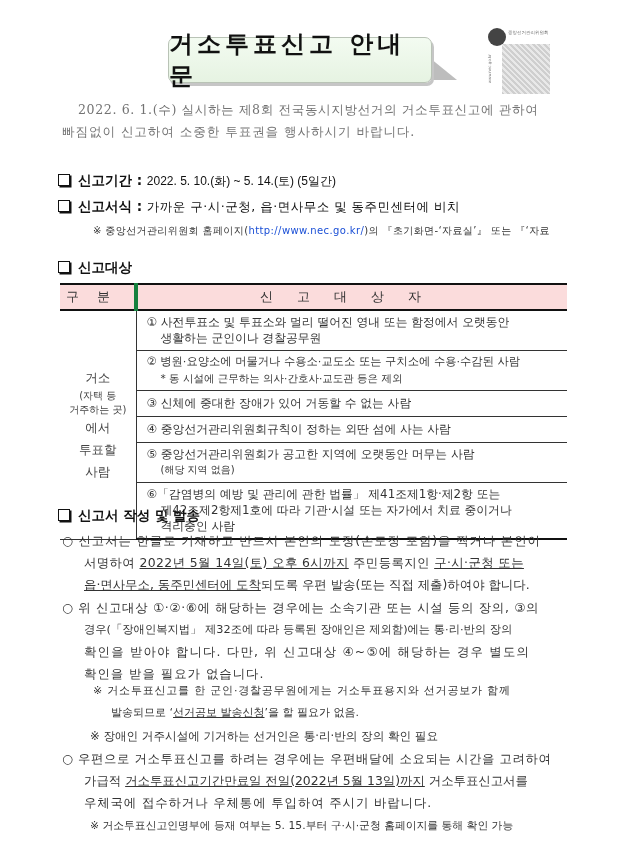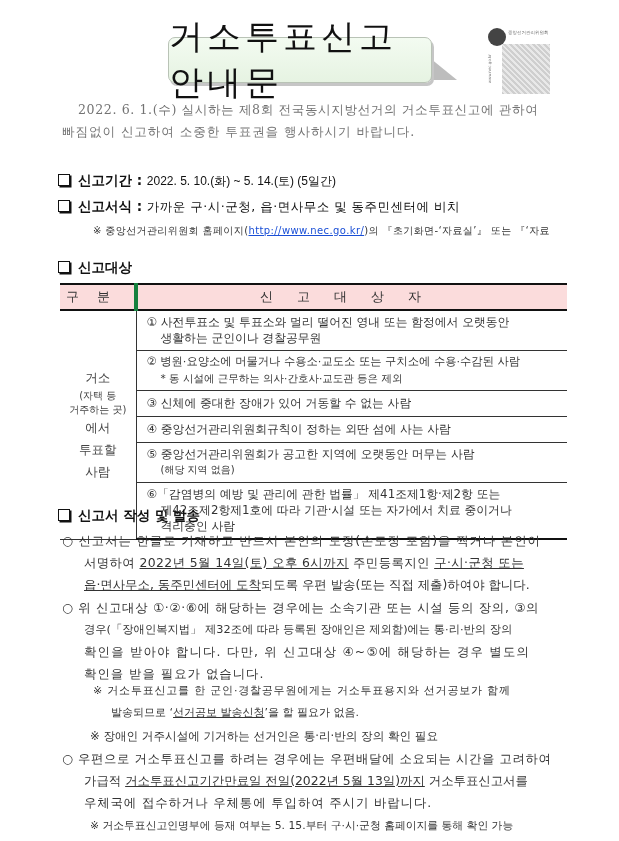--- a/index.html
+++ b/index.html
@@ -5,21 +5,21 @@
   html, body { margin:0; padding:0; background:#ffffff; }
   body { width:619px; height:841px; position:relative; overflow:hidden;
          font-family:"DejaVu Sans", sans-serif; color:#222; }
   .abs { position:absolute; }
 
   
   .title-wrap { left:168px; top:37px; width:262px; height:48px; }
   .title-box { position:absolute; left:0; top:0; width:262px; height:44px;
      background:linear-gradient(#f3fbf1,#e6f3e2); border:1px solid #b9c3b6; border-radius:7px;
      box-shadow:2px 3px 0 #c6c6c6; display:flex; align-items:center; justify-content:center;
-     font-weight:normal; font-size:34px; letter-spacing:4px; color:#111; }
+     font-weight:bold; font-size:24px; letter-spacing:4px; color:#111; }
   .title-tail { left:425px; top:54px; width:0; height:0;
      border-left:32px solid #bdbdbd; border-top:26px solid transparent; }
 
   
   .qr { left:486px; top:28px; width:66px; height:70px; }
   .qr-inner { position:absolute; left:16px; top:16px; width:48px; height:50px;
      background:repeating-linear-gradient(45deg,#cfcfcf 0 2px,#e9e9e9 2px 4px),#ddd; }
   .qr-badge { position:absolute; left:2px; top:0; width:18px; height:18px; border-radius:50%;
      background:#444; }
   .qr-top { position:absolute; left:22px; top:2px; font-size:4.5px; color:#777; white-space:nowrap; }
@@ -28,21 +28,21 @@
   .para { font-family:"DejaVu Serif", serif; font-size:12.6px; line-height:22px; color:#737373; }
   .intro { left:62px; top:99px; width:500px; text-align:justify; }
   .intro div { white-space:nowrap; }
 
   .sec { font-size:13.5px; font-weight:bold; color:#111; white-space:nowrap; }
   .chk { display:inline-block; width:10px; height:10px; border:1.5px solid #111;
      box-shadow:1.5px 1.5px 0 #111; margin-right:8px; vertical-align:-1px; }
   .sec .val { font-weight:normal; font-family:Liberation Sans, sans-serif; font-size:12px;margin-top:48px; }
   .sec .val2 { font-weight:normal; font-size:12.5px; letter-spacing:0.5px; }
   .note { font-size:10px; color:#333; line-height:17px; white-space:nowrap; }
-  .note .url { color:#1a4fd6;text-decoration:underline; }
+  .note .url { color:#1a4fd6; }
 
   
   table.tbl { border-collapse:collapse; left:60px; top:283px; width:507px;
      font-size:11.8px; color:#333; }
   .tbl th { background:#fbdcdc; font-weight:normal; height:22px; border-top:2px solid #111;
      border-bottom:2px solid #111; font-size:13px; color:#333; }
   .tbl th.c1 { width:72px; border-right:4px solid #15803d; letter-spacing:18px; }
   .tbl th.c2 { letter-spacing:24px; }
   .tbl td { border-bottom:1px solid #333; padding:1px 6px 2px 10px; line-height:16px; vertical-align:middle; }
   .tbl td.c1 { border-right:1px solid #333; text-align:center; line-height:22px; font-size:12.5px; color:#444; padding:0; }

